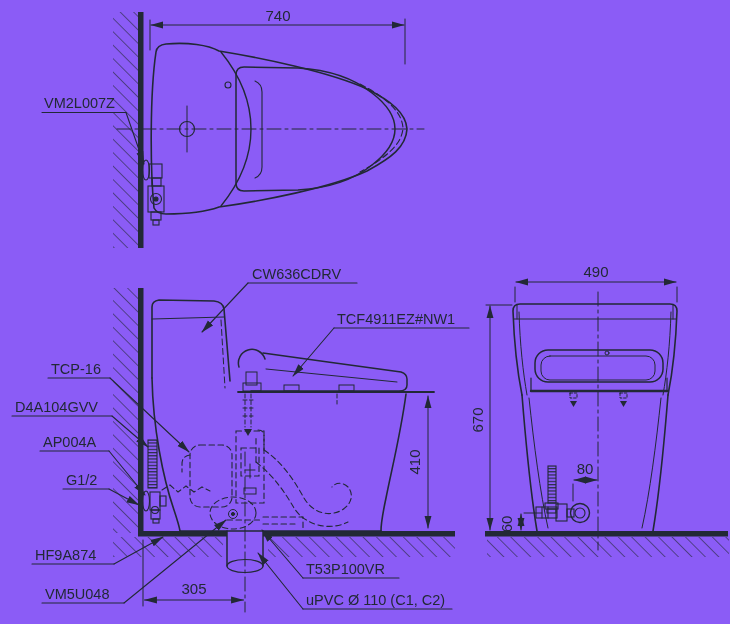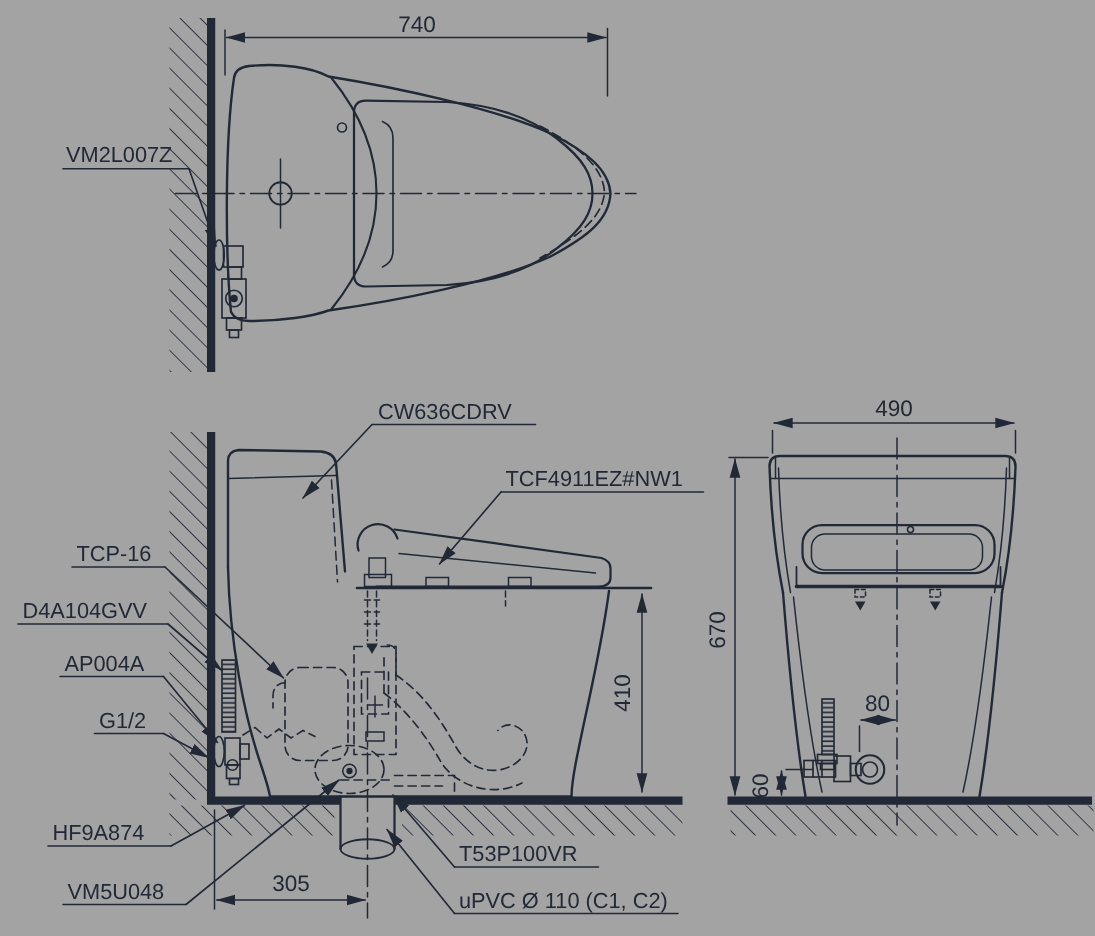--- a/index.html
+++ b/index.html
@@ -1,16 +1,16 @@
 <!DOCTYPE html>
 <html><head>
 <meta charset="utf-8">
 <style>
   html,body{margin:0;padding:0;background:#ffffff;}
-  #stage{width:730px;height:624px;background:#a3a3a3;position:relative;overflow:hidden;
+  #stage{width:730px;height:624px;background:#8b5cf6;position:relative;overflow:hidden;
          font-family:"Liberation Sans", sans-serif;}
   svg{display:block;}
   text{font-family:"Liberation Sans", sans-serif;font-size:14.5px;fill:#222936;}
   .dimtxt{font-size:15px;}
 </style>
 </head>
 <body>
 
 <div id="stage">
 <svg width="730" height="624" viewBox="0 0 730 624">

